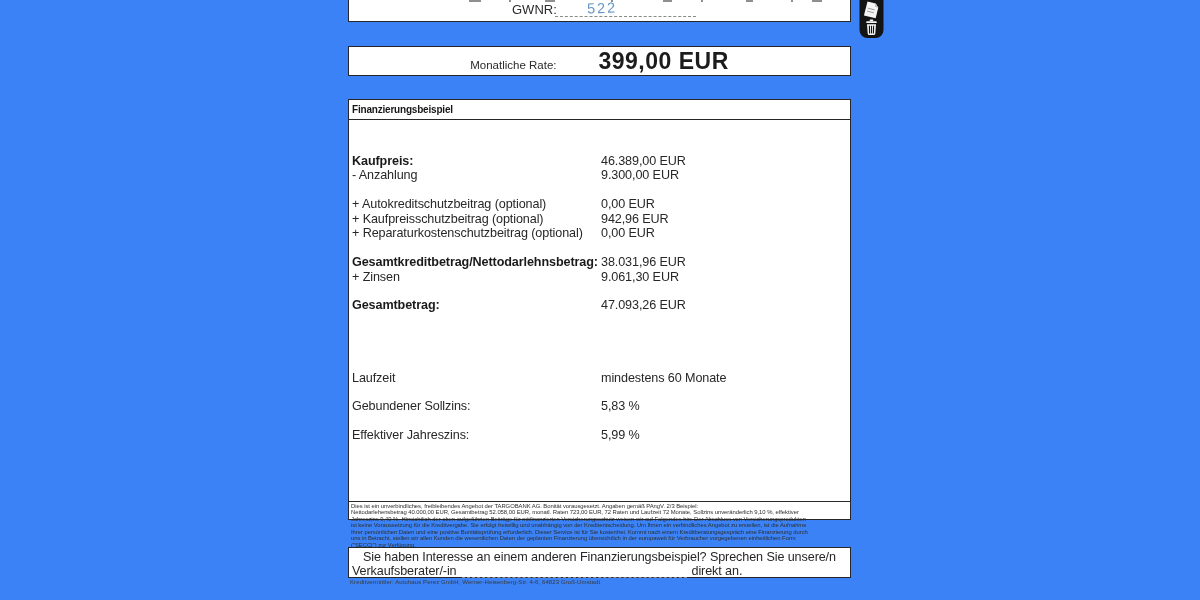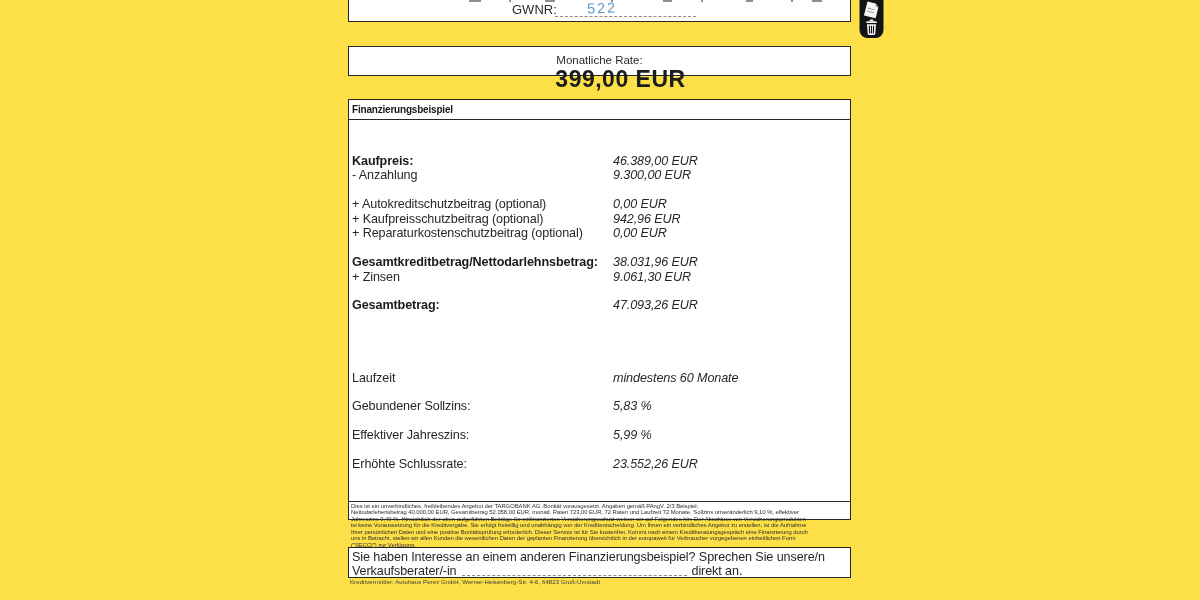--- a/index.html
+++ b/index.html
@@ -1,54 +1,54 @@
 <!DOCTYPE html>
 <html><head>
 <meta charset="utf-8">
 <style>
   html,body{margin:0;padding:0;background:#fff;}
-  .canvas{position:relative;width:1200px;height:600px;background:#fde047;overflow:hidden;
+  .canvas{position:relative;width:1200px;height:600px;background:#3b82f6;overflow:hidden;
           font-family:"Liberation Sans", sans-serif;color:#222;}
   .doc{position:absolute;left:348px;top:0;width:503px;height:600px;}
   .box{position:absolute;left:0;width:503px;box-sizing:border-box;
        border:1.6px solid #262626;background:#fff;}
 
   
   .gwnr-box{top:0;height:22px;border-top:none;}
   .frag-mark{position:absolute;top:0;height:2px;background:#6a6a6a;opacity:.75;}
   .gwnr-label{position:absolute;left:163px;top:2px;font-size:13px;color:#2b2b2b;}
   .gwnr-value{position:absolute;left:238px;top:0px;font-size:14.5px;letter-spacing:2px;
               color:#6598c8;transform:rotate(-2deg);}
   .gwnr-line{position:absolute;left:206px;top:16px;width:141px;height:0;
              border-bottom:1.6px dashed #8a8a8a;}
 
   
   .rate-box{top:46px;height:30px;display:flex;align-items:baseline;justify-content:center;}
-  .rate-inner{display:flex;align-items:baseline;transform:translateY(1px);flex-direction:column;}
+  .rate-inner{display:flex;align-items:baseline;transform:translateY(1px);}
   .rate-label{font-size:11.5px;color:#2b2b2b;align-self:center;padding-top:6px;}
   .rate-value{font-size:23px;font-weight:bold;letter-spacing:.5px;color:#1c1c1c;margin-left:42px;}
 
   
   .main-box{top:99px;height:421px;}
   .main-title{height:19px;line-height:19px;padding-left:3px;font-size:10px;font-weight:bold;
               letter-spacing:-0.2px;border-bottom:1.6px solid #262626;color:#171717;}
   .rows{height:349px;overflow:hidden;padding-top:2px;box-sizing:border-box;margin-top:32px;}
   .frow{position:relative;height:14.45px;line-height:14.45px;font-size:12.6px;letter-spacing:-0.1px;}
   .frow .fl{padding-left:3px;white-space:nowrap;color:#272727;}
   .frow.bold .fl{font-weight:bold;color:#1a1a1a;}
-  .frow .fv{position:absolute;left:264px;top:0;white-space:nowrap;color:#272727;font-style:italic;}
+  .frow .fv{position:absolute;left:252px;top:0;white-space:nowrap;color:#272727;}
   .divider{border-top:1.9px solid #2a2a2a;}
   .disclaimer{padding:1px 2px 0 2px;}
   .dline{font-size:5.9px;line-height:6.45px;white-space:nowrap;overflow:hidden;
          color:#2e2e2e;letter-spacing:-0.05px;}
 
   
   .interest-box{top:547px;height:31px;padding:2px 3px;font-size:12.6px;letter-spacing:-0.1px;}
-  .int-line1{line-height:14px;white-space:nowrap;color:#272727;}
-  .int-line2{line-height:14px;display:flex;align-items:flex-start;white-space:nowrap;color:#272727;}
+  .int-line1{line-height:14px;white-space:nowrap;color:#272727;text-align:center;}
+  .int-line2{line-height:14px;display:flex;align-items:flex-end;white-space:nowrap;color:#272727;}
   .blank-line{display:inline-block;width:225px;height:11px;margin:0 5px;
               border-bottom:1.4px dashed #8a8a8a;}
 
   
   .footer{position:absolute;left:2px;top:579px;font-size:6px;color:#3a3a3a;
           white-space:nowrap;letter-spacing:0.1px;}
 
   
   .discard-icon{position:absolute;left:859px;top:0;width:25px;height:39px;cursor:pointer;}
 </style>
@@ -130,24 +130,20 @@
           <div class="frow">
             <div class="fl">Gebundener Sollzins:</div>
             <div class="fv">5,83 %</div>
           </div>
           <div class="frow"></div>
           <div class="frow">
             <div class="fl">Effektiver Jahreszins:</div>
             <div class="fv">5,99 %</div>
           </div>
           <div class="frow"></div>
-          <div class="frow">
-            <div class="fl">Erhöhte Schlussrate:</div>
-            <div class="fv">23.552,26 EUR</div>
-          </div>
         </div>
       <div class="divider"></div>
       <div class="disclaimer">
           <div class="dline">Dies ist ein unverbindliches, freibleibendes Angebot der TARGOBANK AG. Bonität vorausgesetzt. Angaben gemäß PAngV. 2/3 Beispiel:</div>
           <div class="dline">Nettodarlehensbetrag 40.000,00 EUR, Gesamtbetrag 52.058,00 EUR, monatl. Raten 723,00 EUR, 72 Raten und Laufzeit 72 Monate, Sollzins unveränderlich 9,10 %, effektiver</div>
           <div class="dline">Jahreszins 9,49 %. Hinsichtlich der oben aufgeführten Beiträge für mitfinanzierten Versicherungsschutz weisen wir auf Folgendes hin: Der Abschluss von Versicherungsprodukten</div>
           <div class="dline">ist keine Voraussetzung für die Kreditvergabe. Sie erfolgt freiwillig und unabhängig von der Kreditentscheidung. Um Ihnen ein verbindliches Angebot zu erstellen, ist die Aufnahme</div>
           <div class="dline">Ihrer persönlichen Daten und eine positive Bonitätsprüfung erforderlich. Dieser Service ist für Sie kostenfrei. Kommt nach einem Kreditberatungsgespräch eine Finanzierung durch</div>
           <div class="dline">uns in Betracht, stellen wir allen Kunden die wesentlichen Daten der geplanten Finanzierung übersichtlich in der europaweit für Verbraucher vorgegebenen einheitlichen Form</div>
           <div class="dline">("SECCI") zur Verfügung.</div>

